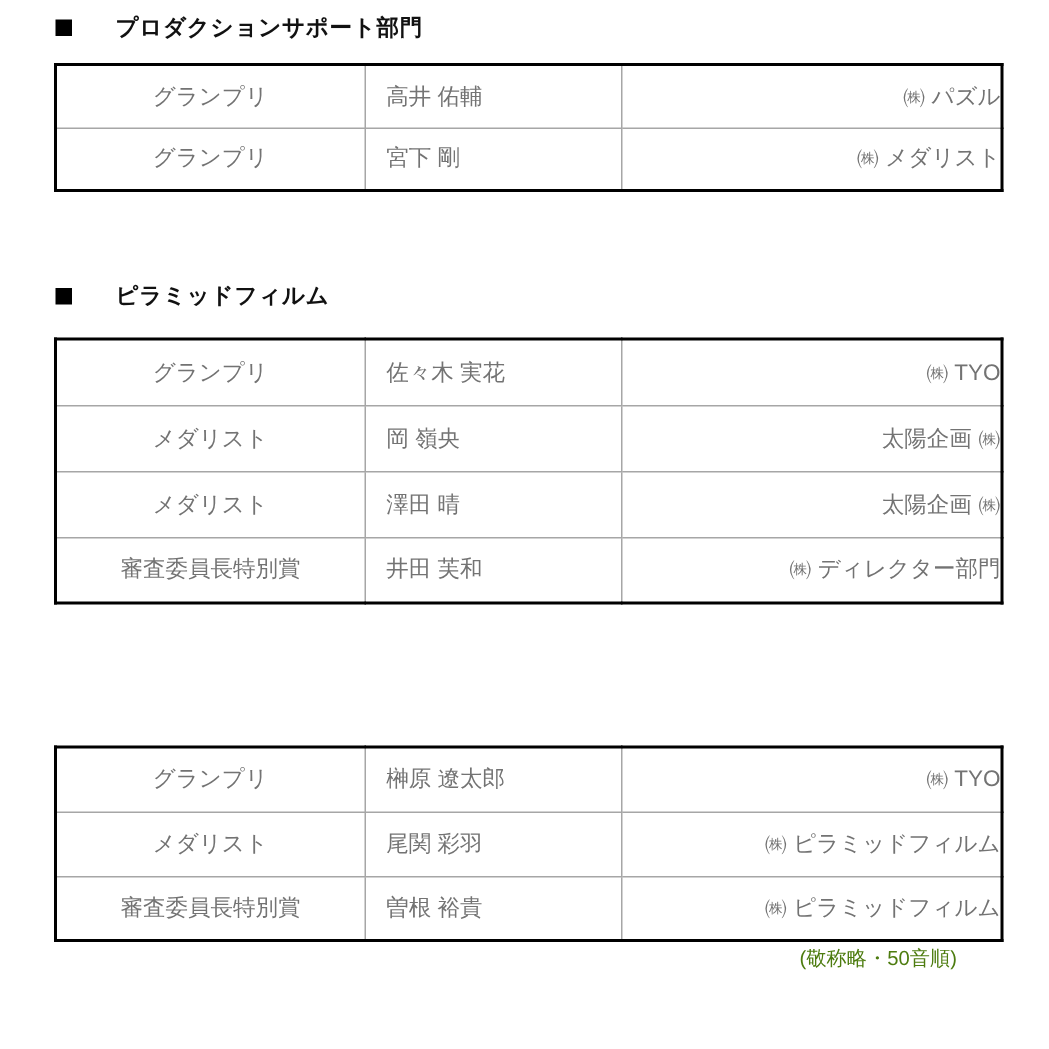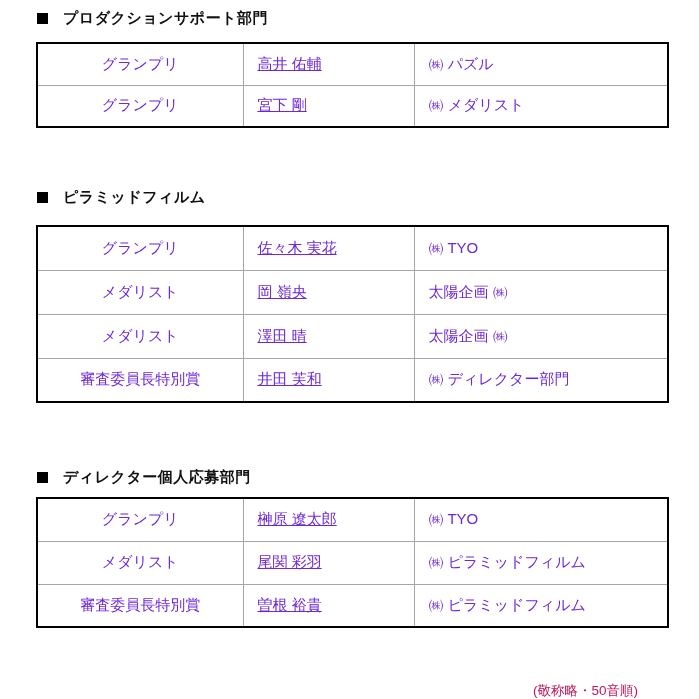--- a/index.html
+++ b/index.html
@@ -11,21 +11,21 @@
     position: relative;
     overflow: hidden;
   }
   .page { position: absolute; inset: 0; background: #fff; }
 
   .section-header {
     position: absolute;
     left: 37px;
     display: flex;
     align-items: center;
-    gap: 15px;
+    gap: 29px;
   }
   .section-header .bullet {
     width: 11px; height: 11px;
     background: #000;
     flex: 0 0 auto;
   }
   .section-header .title {
     font-size: 15px;
     font-weight: bold;
     color: #111;
@@ -37,49 +37,49 @@
     left: 36px;
     width: 631px;
     border-collapse: collapse;
     table-layout: fixed;
     background: #fff;
     border: 2px solid #000;
   }
   table.awards td {
     border: 1px solid #a6a6a6;
     font-size: 15px;
-    color: #6d28d9;
+    color: #737373;
     vertical-align: middle;
     overflow: hidden;
     white-space: nowrap;
   }
   table.awards col.c1 { width: 206px; }
   table.awards col.c2 { width: 171px; }
   table.awards col.c3 { width: 254px; }
   td.award   { text-align: center; }
-  td.name    { text-align: left; padding-left: 14px; text-decoration: underline; }
-  td.company { text-align: left; padding-left: 14px; }
+  td.name    { text-align: left; padding-left: 14px; }
+  td.company { text-align: right; padding-left: 14px; }
 
   table.t1 td { height: 42px; }
   table.t2 td { height: 44px; }
   table.t3 td { height: 43px; }
 
   .t1 { top: 42px; }
   .t2 { top: 225px; }
   .t3 { top: 497px; }
   .h1 { top: 9px; }
   .h2 { top: 188px; }
   .h3 { top: 468px; }
 
   .note {
     position: absolute;
-    top: 682px;
+    top: 630px;
     right: 61px;
     font-size: 13.5px;
-    color: #be185d;
+    color: #4d7c0f;
   }
 </style>
 </head>
 <body>
 
 <div class="page">
 
   <div class="section-header h1">
     <span class="bullet"></span>
     <span class="title">プロダクションサポート部門</span>
@@ -131,24 +131,20 @@
         <td class="company">太陽企画 ㈱</td>
       </tr>
       <tr>
         <td class="award">審査委員長特別賞</td>
         <td class="name">井田 芙和</td>
         <td class="company">㈱ ディレクター部門</td>
       </tr>
     </tbody>
   </table>
 
-  <div class="section-header h3">
-    <span class="bullet"></span>
-    <span class="title">ディレクター個人応募部門</span>
-  </div>
   <table class="awards t3">
     <colgroup>
         <col class="c1">
         <col class="c2">
         <col class="c3">
       </colgroup>
     <tbody>
       <tr>
         <td class="award">グランプリ</td>
         <td class="name">榊原 遼太郎</td>

